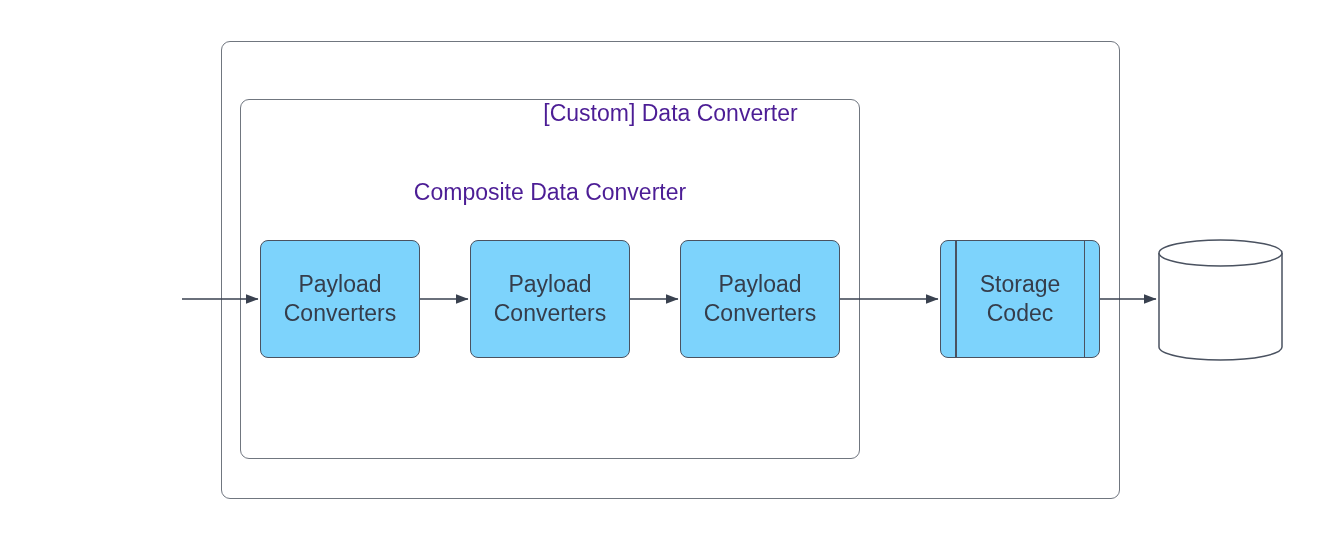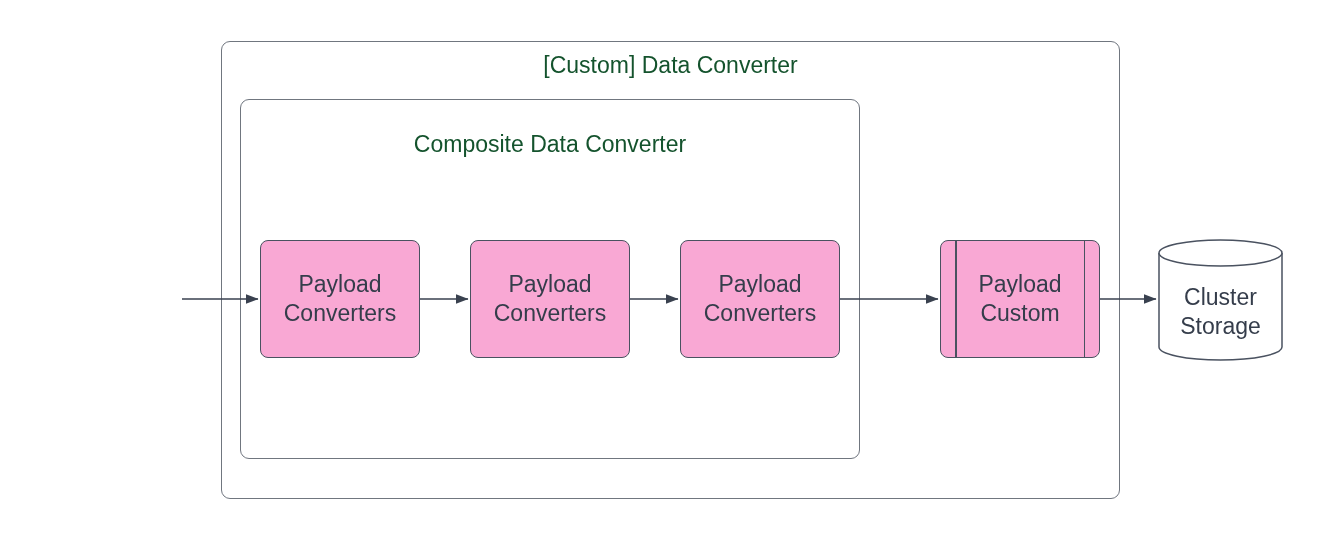--- a/index.html
+++ b/index.html
@@ -27,22 +27,23 @@
   }
   .outer-box { left: 221px; top: 41px; width: 899px; height: 458px; }
   .inner-box { left: 240px; top: 99px; width: 620px; height: 360px; }
   .container-title {
     position: absolute;
     left: 0;
     width: 100%;
     text-align: center;
     font-size: 23px;
     line-height: 28px;
-    color: #14532d;
+    color: #4c1d95;
     white-space: nowrap;
+    margin-top: 48px;
   }
   .outer-title { top: 9px; }
   .inner-title { top: 30px; }
 
   
   .node {
     position: absolute;
     display: flex;
     align-items: center;
     justify-content: center;
@@ -50,21 +51,21 @@
     font-size: 23px;
     line-height: 29px;
     text-align: center;
   }
   .rect-node {
     top: 240px;
     width: 160px;
     height: 118px;
     border: 1.5px solid #4a5260;
     border-radius: 8px;
-    background: #f9a8d4;
+    background: #7dd3fc;
   }
   .box-1 { left: 260px; }
   .box-2 { left: 470px; }
   .box-3 { left: 680px; }
   .codec { left: 940px; }
   .codec-rule {
     position: absolute;
     top: 0;
     bottom: 0;
     width: 1.5px;
@@ -150,24 +151,23 @@
     <span class="node-label label-w140">Payload Converters</span>
   </div>
 
   <div class="node rect-node box-3">
     <span class="node-label label-w140">Payload Converters</span>
   </div>
 
   <div class="node rect-node codec">
     <div class="codec-rule left"></div>
     <div class="codec-rule right"></div>
-    <span class="node-label label-w110">Payload Custom</span>
+    <span class="node-label label-w110">Storage Codec</span>
   </div>
 
   <div class="node cylinder-node">
     <svg class="shape-svg" viewBox="0 0 125 122">
       <path d="M 1,14 L 1,108 A 61.5,13 0 0 0 124,108 L 124,14" fill="#ffffff" stroke="#4a5260" stroke-width="1.5"></path>
       <ellipse cx="62.5" cy="14" rx="61.5" ry="13" fill="#ffffff" stroke="#4a5260" stroke-width="1.5"></ellipse>
     </svg>
-    <span class="node-label label-w90">Cluster Storage</span>
   </div>
 
 </div>
 
 </body></html>

